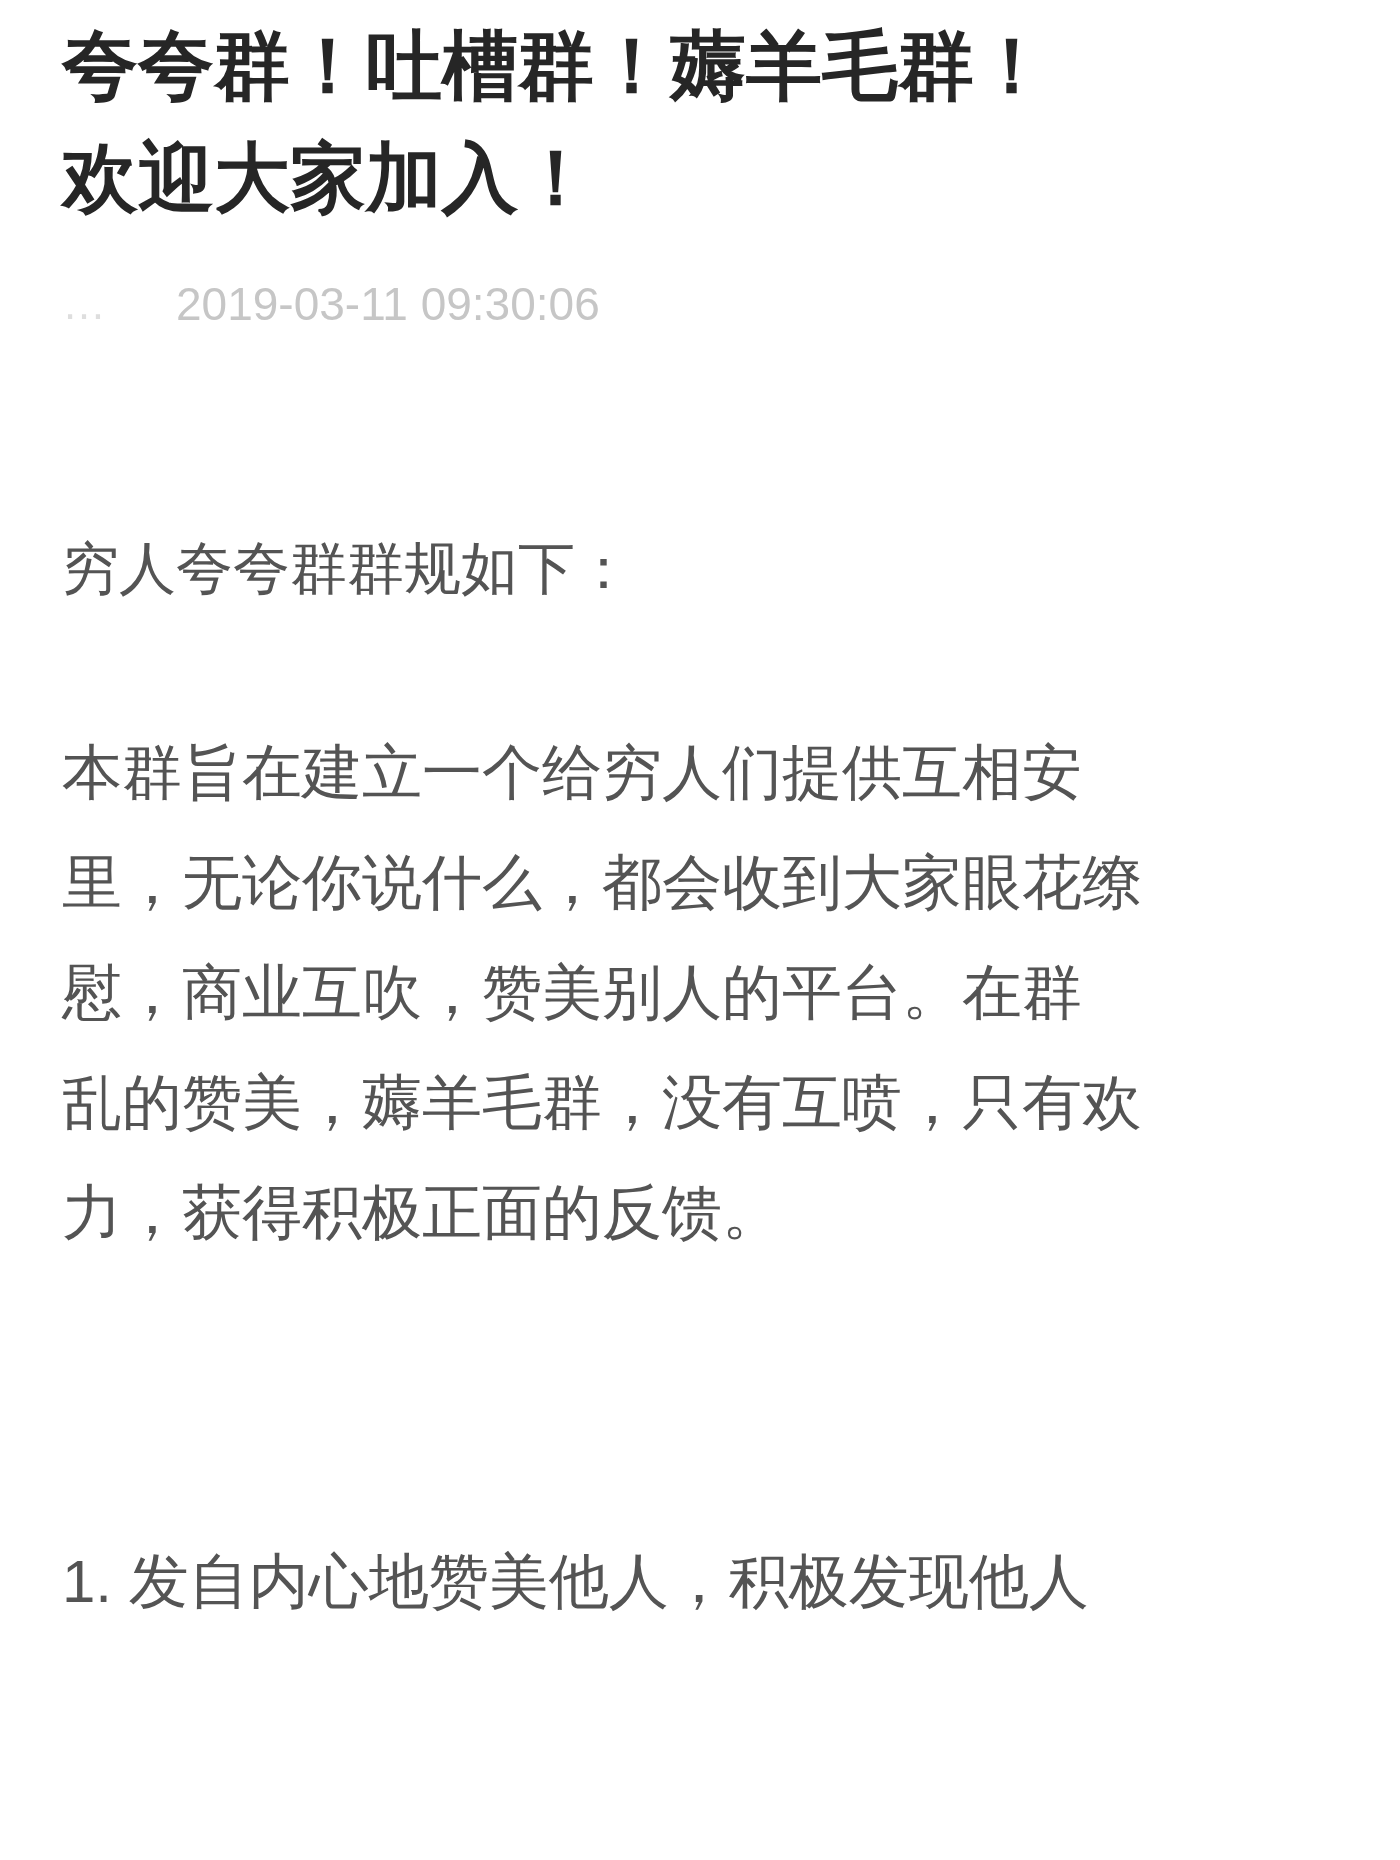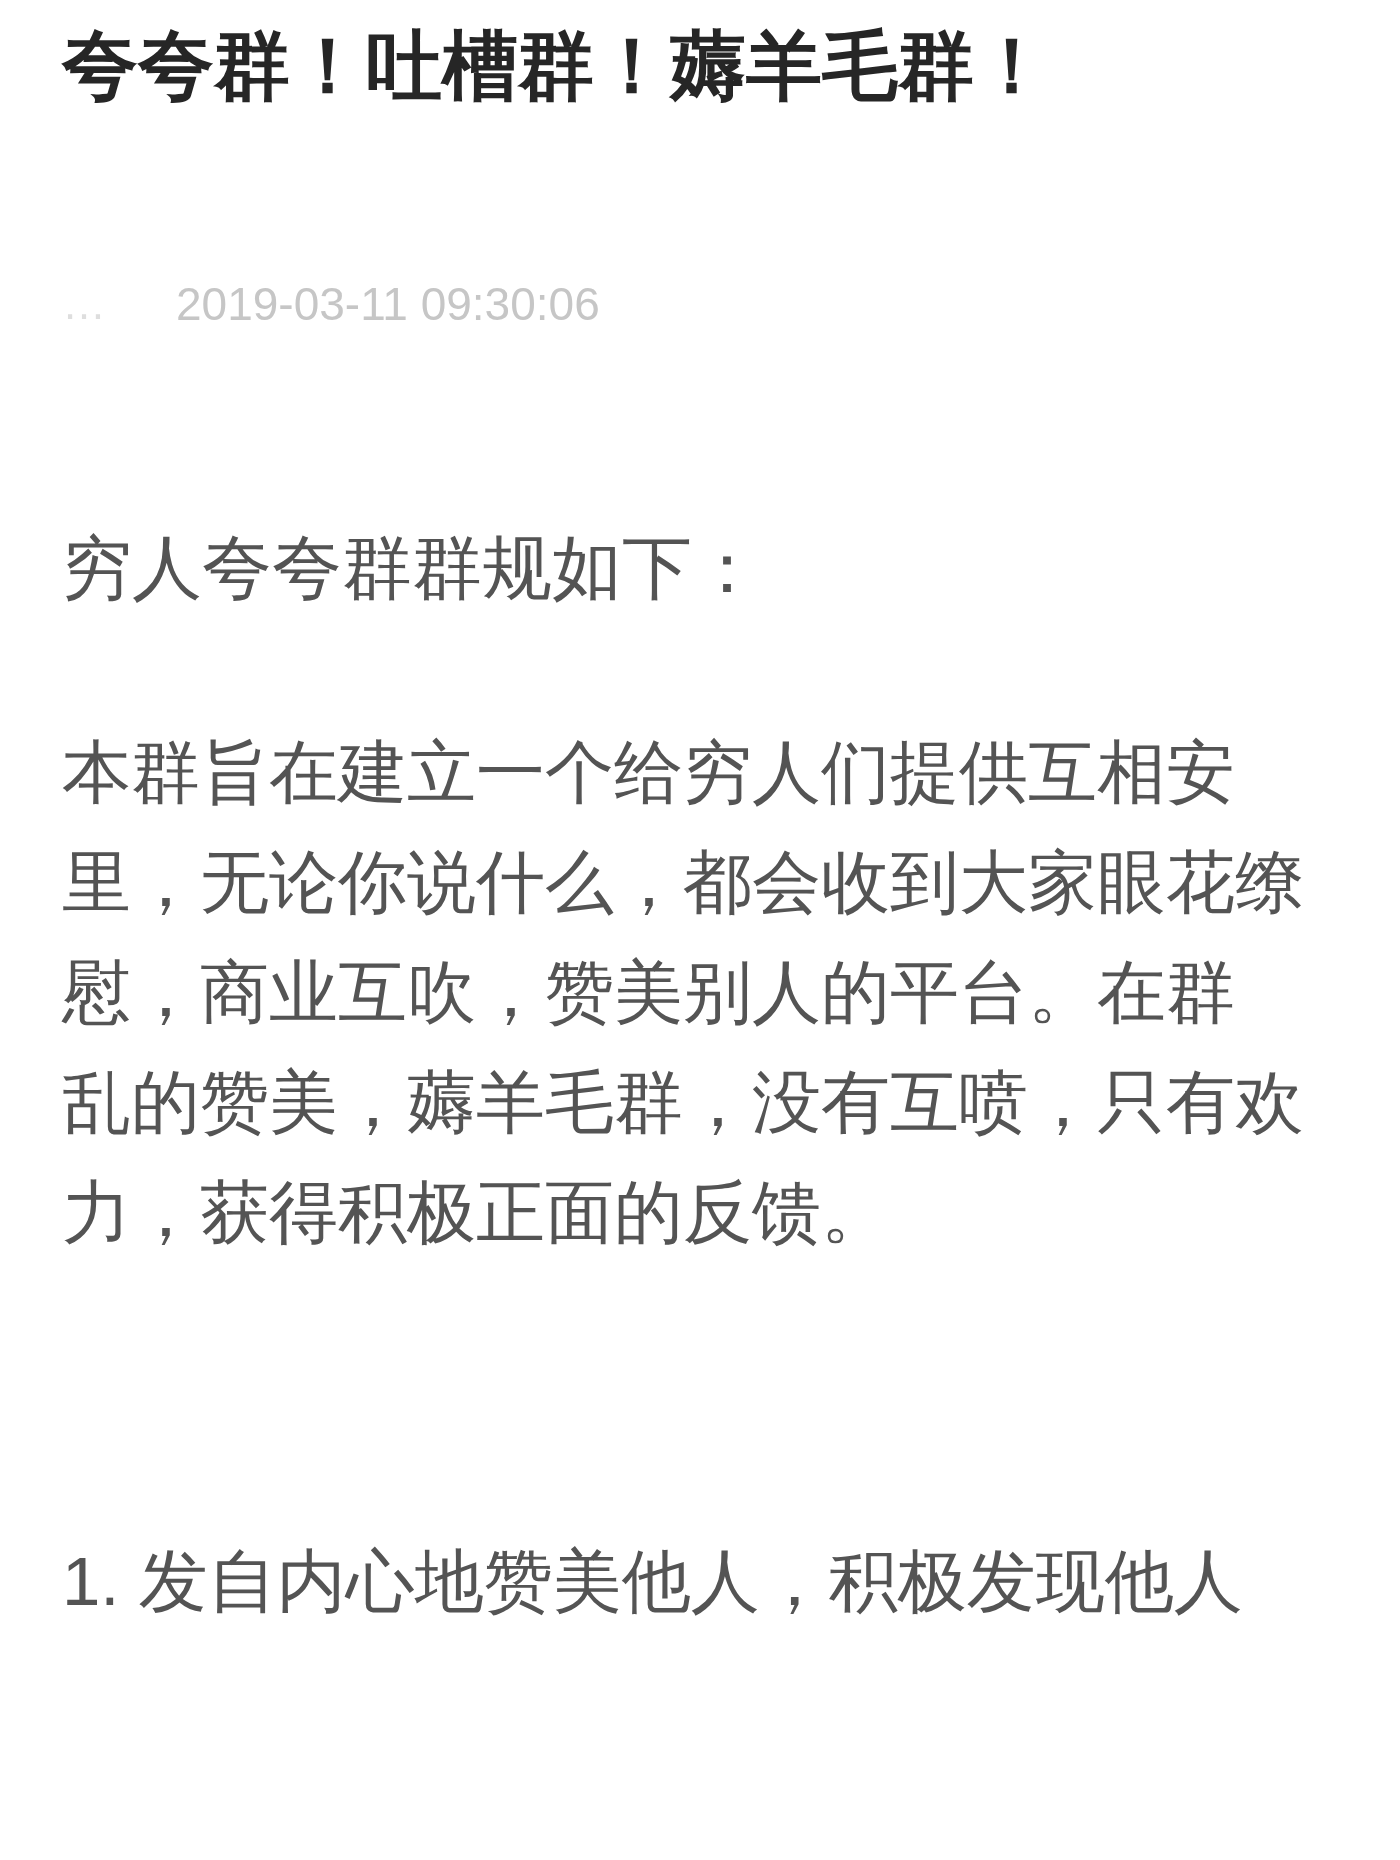--- a/index.html
+++ b/index.html
@@ -28,37 +28,38 @@
   .avatar-glyph{
     width:78px;font-size:44px;color:var(--avatar-color);
     line-height:64px;letter-spacing:2px;
   }
   .timestamp{
     font-size:46px;color:var(--timestamp-color);
     line-height:64px;white-space:nowrap;margin-left:36px;
   }
   .intro{
     position:absolute;left:62px;top:513px;
-    font-size:70px;color:var(--body-color);line-height:110px;white-space:nowrap;
+    font-size:57px;color:var(--body-color);line-height:110px;white-space:nowrap;
   }
   .para{position:absolute;left:62px;color:var(--body-color);}
   .para-desc{top:718px;}
   .para-rule{top:1527px;}
   .body-line{
     display:block;height:110px;line-height:110px;
-    font-size:69px;white-space:nowrap;
+    font-size:60px;white-space:nowrap;
   }
 </style>
 </head>
 <body>
 
 <div class="page">
 
   <h1 class="title">
     <span class="title-line">夸夸群！吐槽群！薅羊毛群！</span>
+    <span class="title-line">欢迎大家加入！</span>
   </h1>
 
   <div class="meta">
     <span class="avatar-glyph">…</span>
     <span class="timestamp">2019-03-11 09:30:06</span>
   </div>
 
   <p class="intro">穷人夸夸群群规如下：</p>
 
   <div class="para para-desc">

